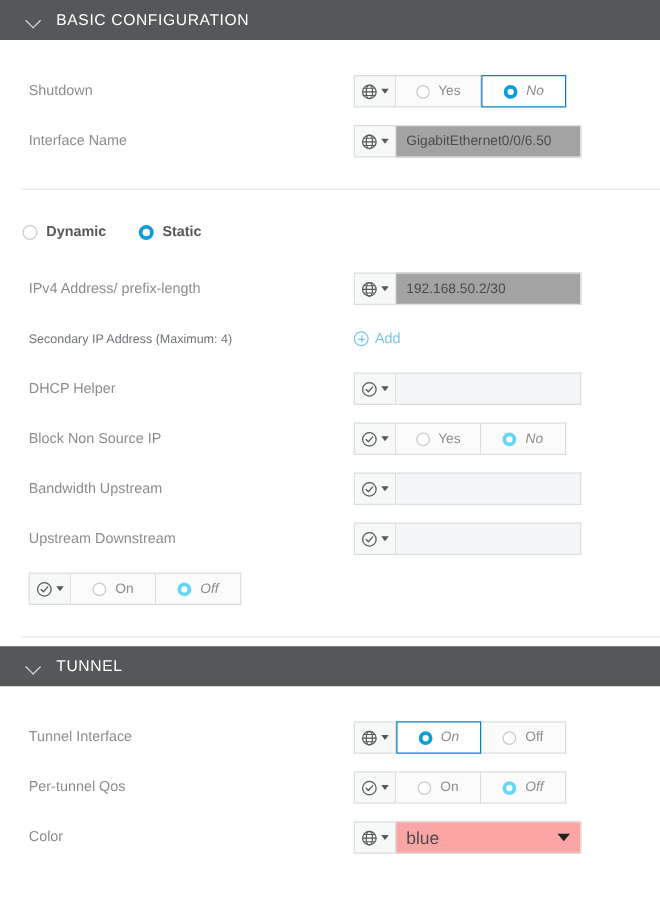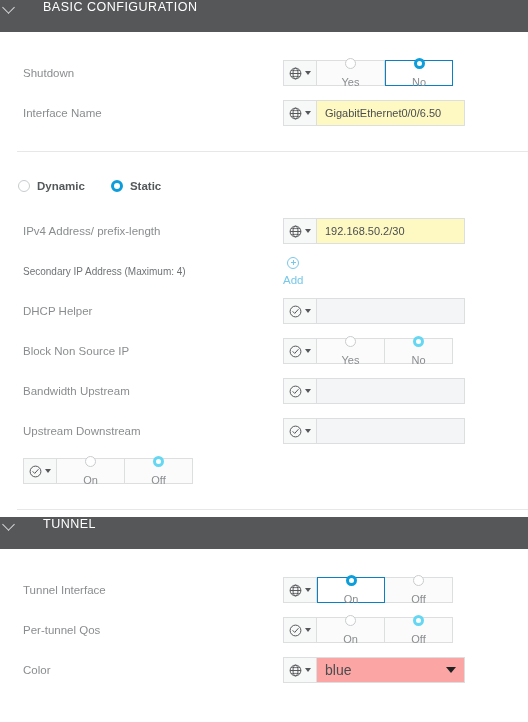--- a/index.html
+++ b/index.html
@@ -10,23 +10,23 @@
     font-family: "Liberation Sans", sans-serif;
     overflow: hidden;
   }
   .page { width: 528px; height: 722px; position: relative; background: #fff; }
 
   
   .section-head {
     background: #555759;
     height: 32px;
     display: flex;
-    padding-left: 2px;
+    align-items: center;
+    padding-left: 20px;
     color: #ffffff;
-    gap: 16px;
   }
   .section-head .chev {
     width: 14px; height: 14px;
     display: inline-block;
     margin-right: 11px;
     position: relative;
     flex: 0 0 auto;
   }
   .section-head .chev::before {
     content: "";
@@ -84,21 +84,21 @@
     border-top: 4px solid #55585a;
     margin-left: 1px;
   }
 
   
   .txt {
     height: 26px;
     width: 148px;
     border: 1px solid #dcdedf;
     border-left: none;
-    background: #fef9c3;
+    background: #a3a3a3;
     display: flex;
     align-items: center;
     padding-left: 8px;
     font-size: 11px;
     color: #4a4d4f;
     white-space: nowrap;
     overflow: hidden;
   }
   .txt.empty { background: #f4f5f6; }
 
@@ -130,27 +130,27 @@
     width: 68px;
     border: 1px solid #dcdedf;
     border-left: none;
     background: #fbfbfc;
     display: flex;
     align-items: center;
     justify-content: center;
     gap: 7px;
     font-size: 11px;
     color: #8a8d8f;
-    flex-direction: column;
   }
   .seg .opt.sel {
     background: #ffffff;
     border: 1px solid #0d7fc4;
     position: relative;
     z-index: 2;
+    font-style: italic;
   }
   .seg .opt.sel.soft {
     border: 1px solid #dcdedf;
     border-left: none;
     background: #fbfbfc;
     z-index: 1;
   }
 
   
   .rd {
@@ -180,24 +180,23 @@
   }
   .radiorow .rlabel {
     font-size: 11.5px;
     font-weight: bold;
     color: #55585a;
   }
   .radiorow .rd { width: 12px; height: 12px; }
 
   
   .addlink {
-    display: flex; align-items: center; gap: 5px;
+    display: flex; align-items: flex-end; gap: 5px;
     color: #78c8ea;
     font-size: 11.5px;
-    flex-direction: column;
   }
   .addlink .plus {
     width: 12px; height: 12px;
     border-radius: 50%;
     border: 1.2px solid #78c8ea;
     position: relative;
     flex: 0 0 auto;
   }
   .addlink .plus::before,
   .addlink .plus::after {

